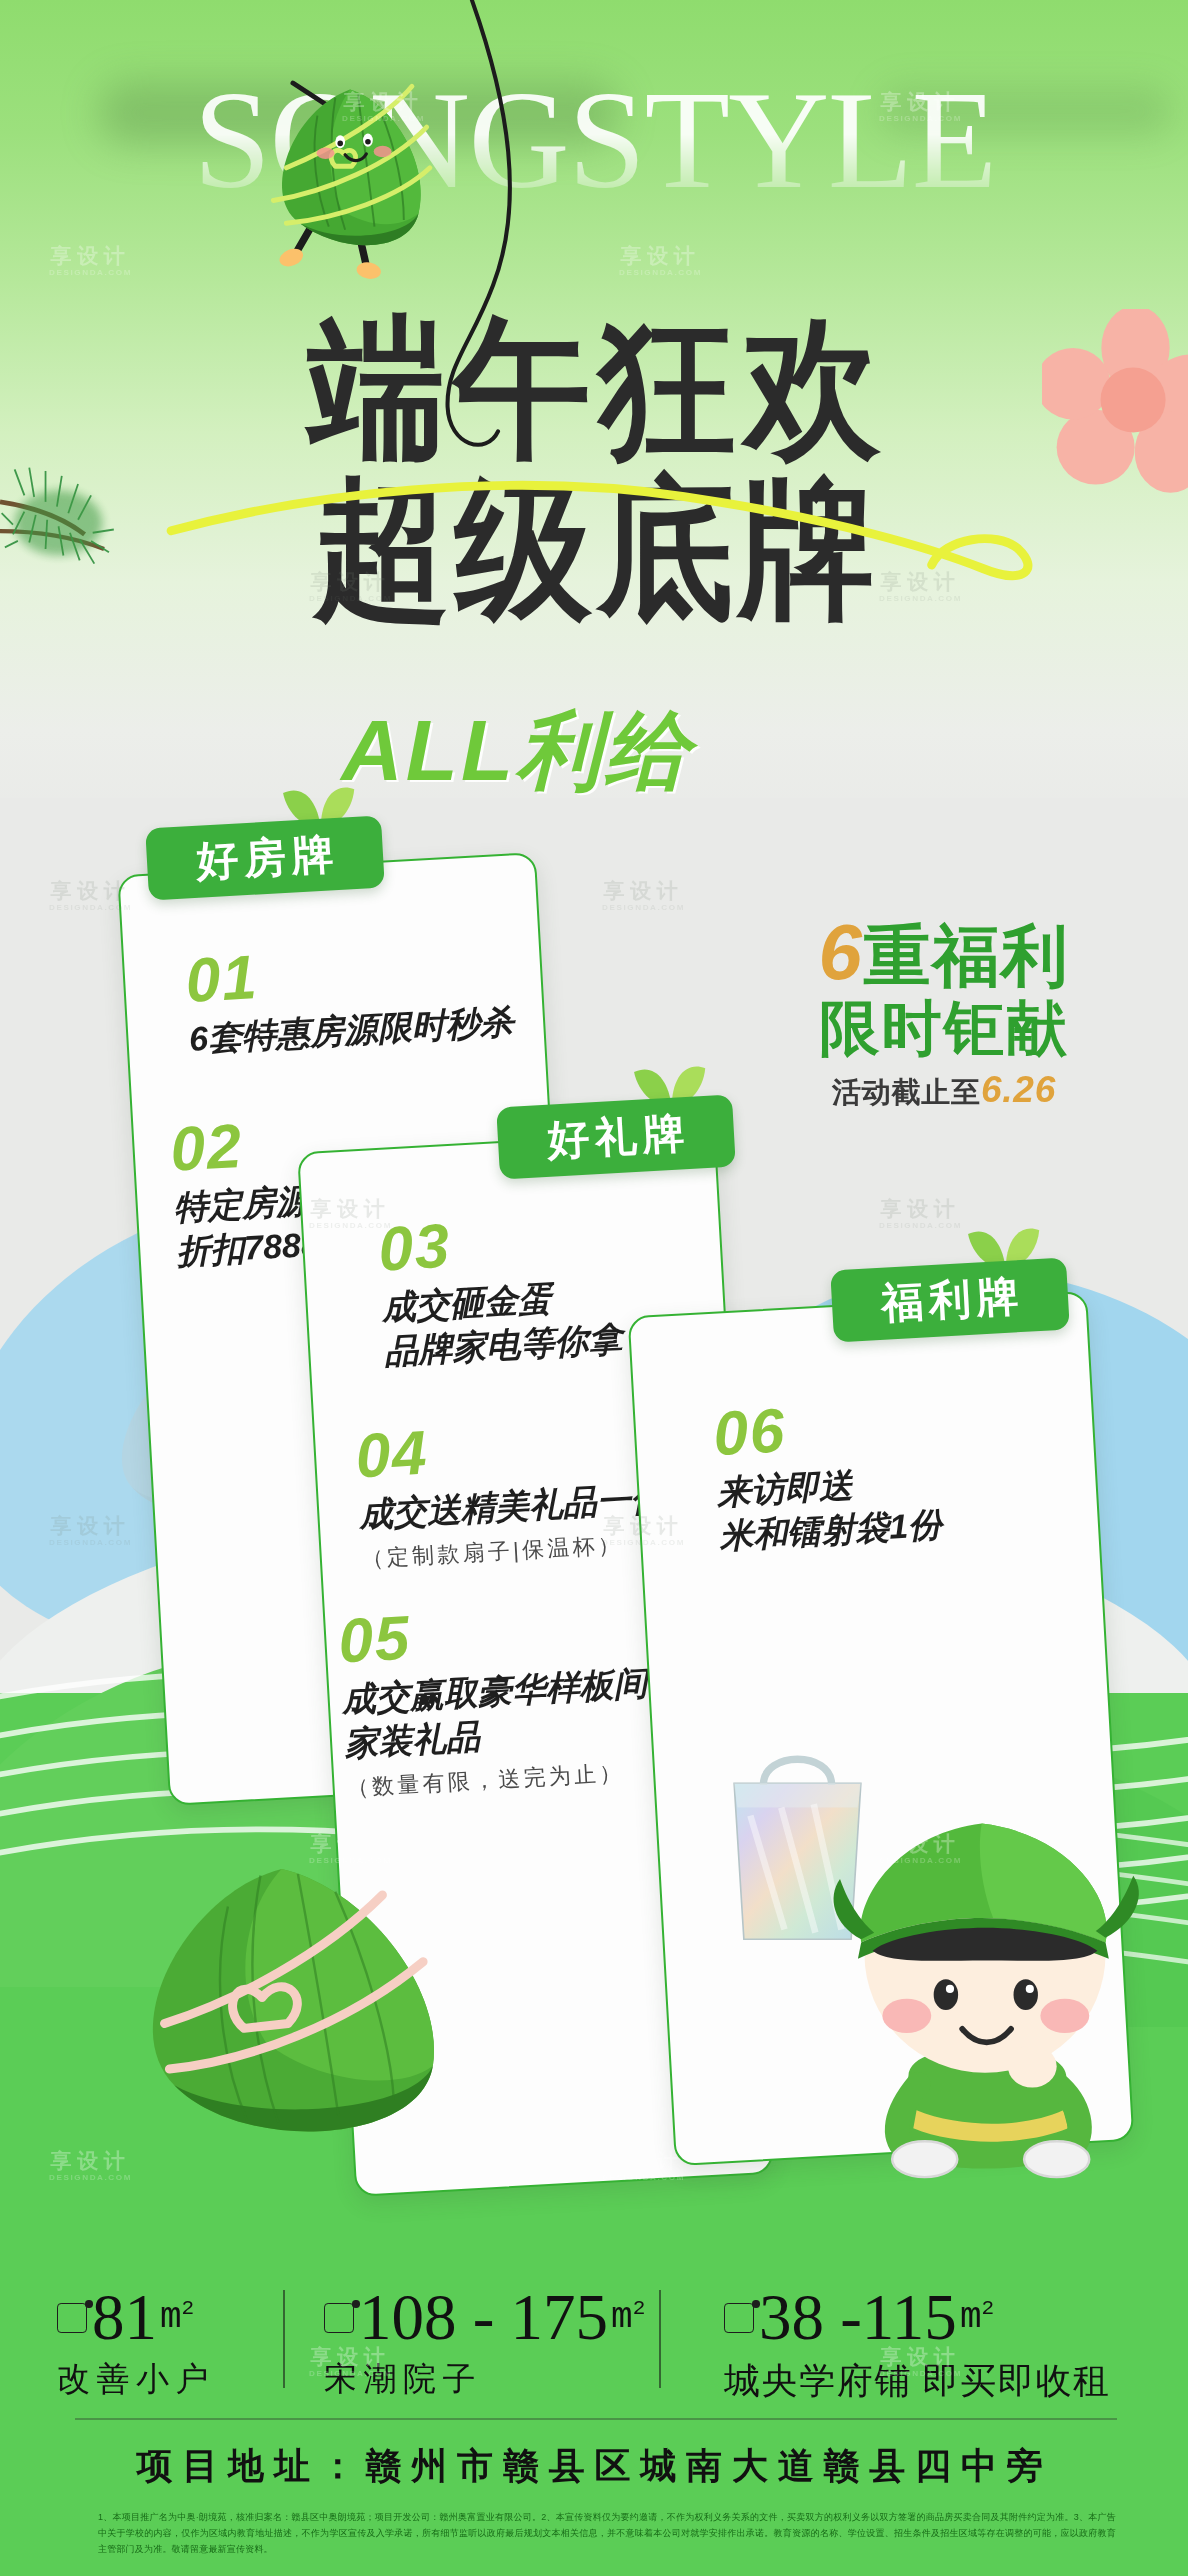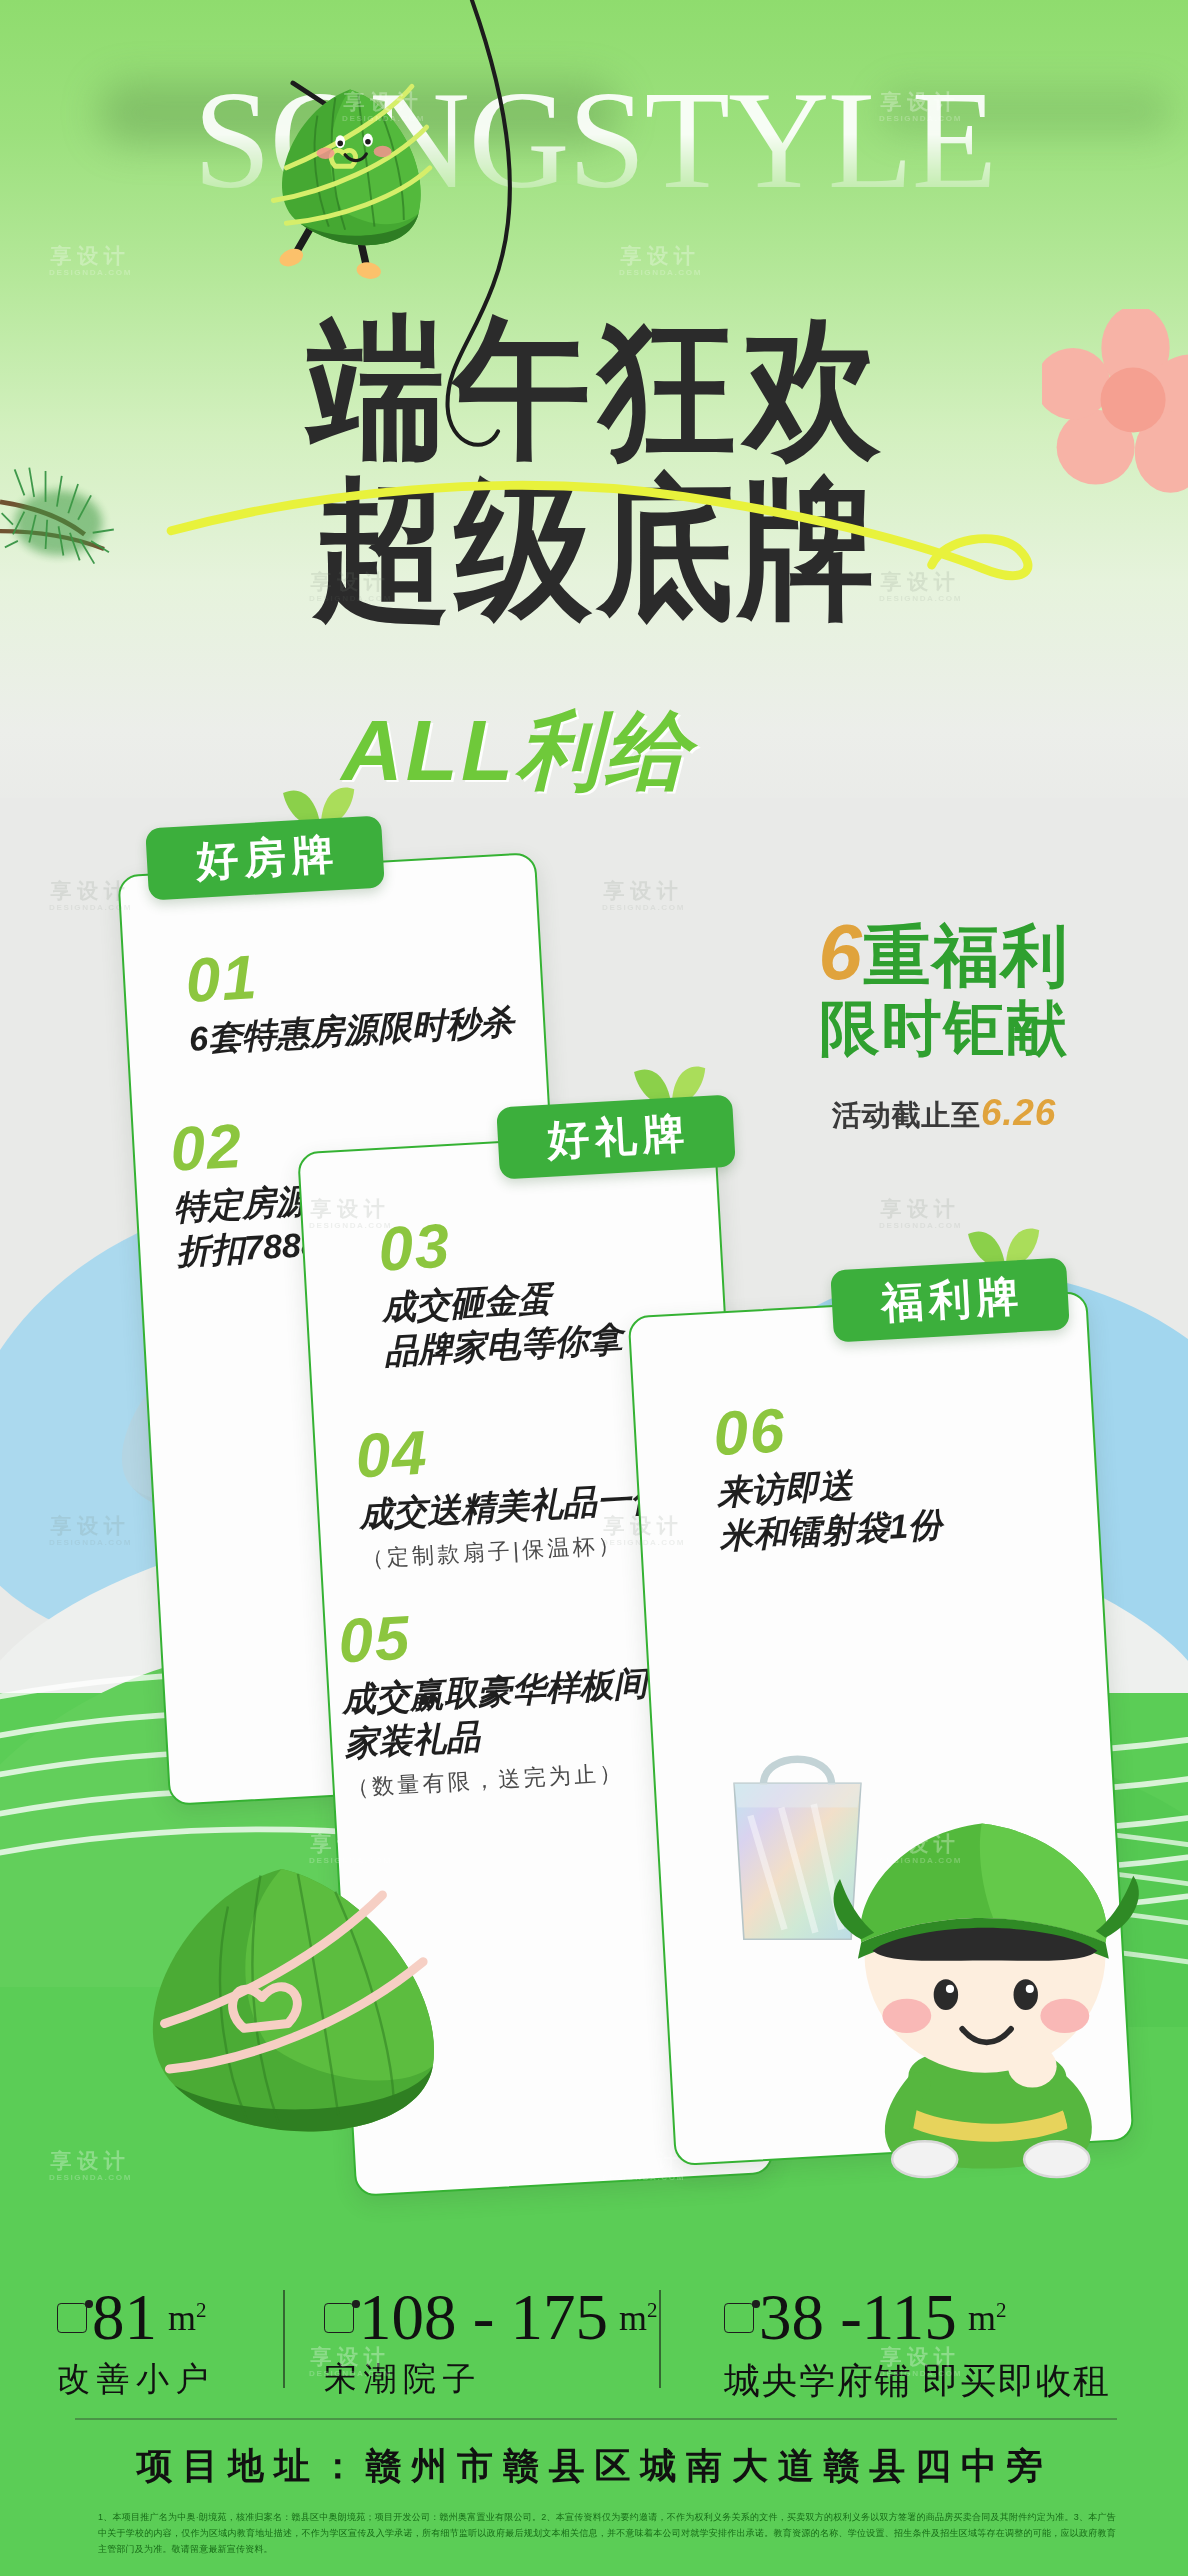--- a/index.html
+++ b/index.html
@@ -106,21 +106,21 @@
     font-size:85px;font-weight:900;font-style:italic;color:#6fc93a;
     letter-spacing:3.3px;
     text-shadow:2.4px 2.4px 0 rgba(255,255,255,.9);
   }
 
   
   .welfare{position:absolute;left:765px;top:896px;width:358px;text-align:center;}
   .welfare-l1{font-size:67px;font-weight:900;color:#2fa02f;line-height:1.06;letter-spacing:1.6px;margin-top:15px;}
   .welfare-l1 .num{color:#e0a33c;font-size:78px;font-style:italic;font-weight:900;}
   .welfare-l2{font-size:60px;font-weight:900;color:#2fa02f;line-height:1.12;letter-spacing:2.4px;margin-top:1.6px;}
-  .welfare-l3{font-size:29px;font-weight:700;color:#3a3a3a;margin-top:30px;letter-spacing:0.8px;}
+  .welfare-l3{font-size:29px;font-weight:700;color:#3a3a3a;margin-top:7px;letter-spacing:0.8px;}
   .welfare-l3 .date{color:#e0a33c;font-size:37px;font-weight:900;font-style:italic;}
 
   
   .card{
     position:absolute;background:#fdfdfd;border:2.4px solid #35b233;
     border-radius:21px;box-shadow:0 8.1px 21px rgba(60,80,60,.14);
   }
   .card1{left:143px;top:863px;width:415px;height:928px;transform:rotate(-3.2deg);}
   .card2{left:326px;top:1140px;width:415px;height:1042px;transform:rotate(-3.2deg);}
   .card3{left:651px;top:1303px;width:456px;height:847px;transform:rotate(-3.2deg);}
@@ -173,22 +173,22 @@
     content:"";position:absolute;right:-6.5px;top:-3.3px;width:7.3px;height:7.3px;
     border-radius:50%;background:#1d1d1d;
   }
   .spec .sz{
     display:inline-block;vertical-align:middle;
     font-family:"Liberation Serif","DejaVu Serif",serif;
     font-size:65px;font-weight:400;color:#111;letter-spacing:0px;
   }
   .spec .unit{
     display:inline-block;vertical-align:middle;
-    font-family:Liberation Serif, serif;
-    font-size:36px;color:#111;margin-left:11px;
+    font-family:Liberation Mono, monospace;
+    font-size:36px;color:#111;margin-left:3px;
   }
   .spec .unit sup{font-size:21px;}
   .spec .line2{
     font-family:"Liberation Serif","DejaVu Serif",serif;
     font-size:33px;color:#111;letter-spacing:6.5px;margin-top:1.6px;
   }
   .divider{position:absolute;top:9.8px;width:1.6px;height:98px;background:rgba(20,20,20,.55);}
 
   .hr{position:absolute;left:75px;top:2418px;width:1042px;height:1.6px;background:rgba(40,40,40,.35);}
 

